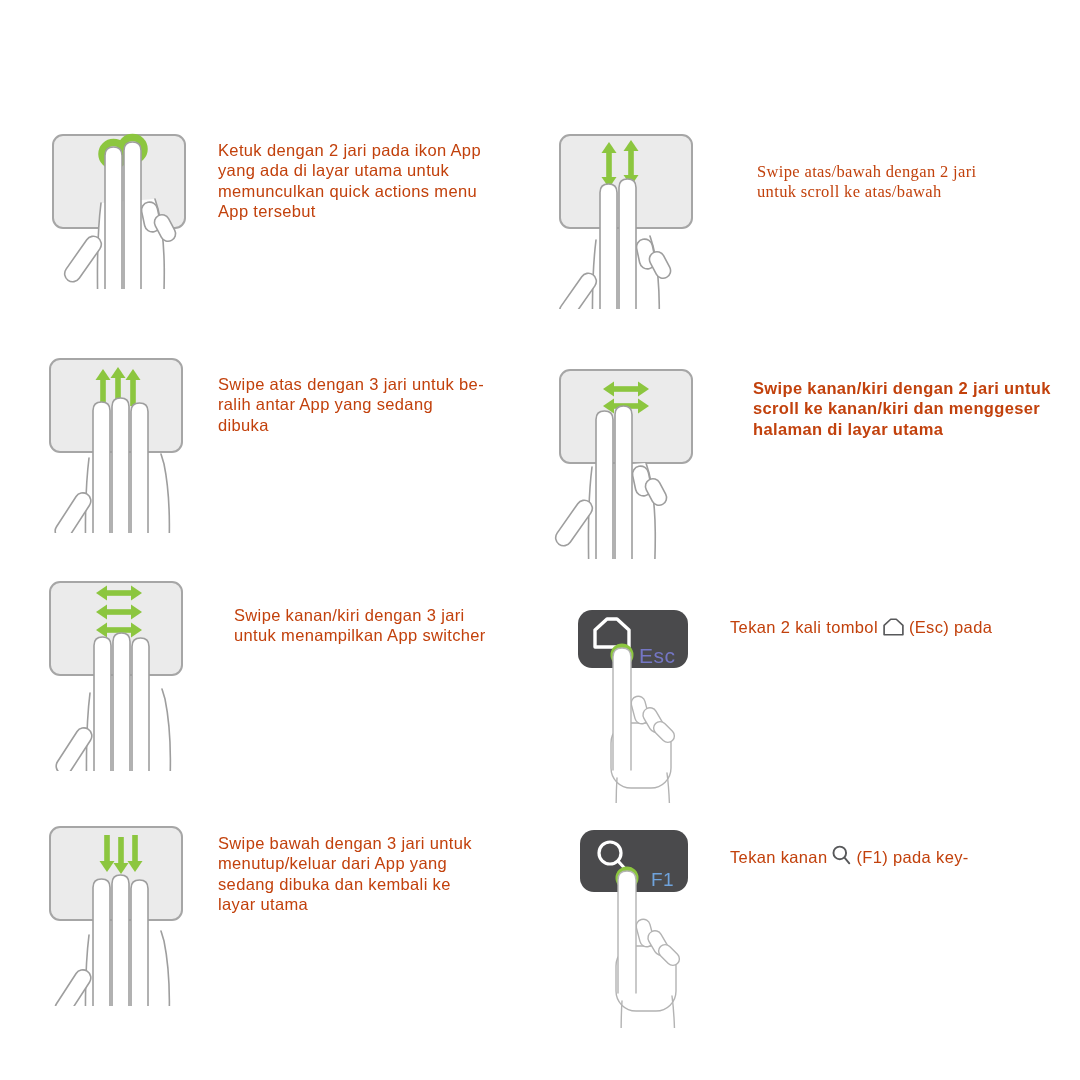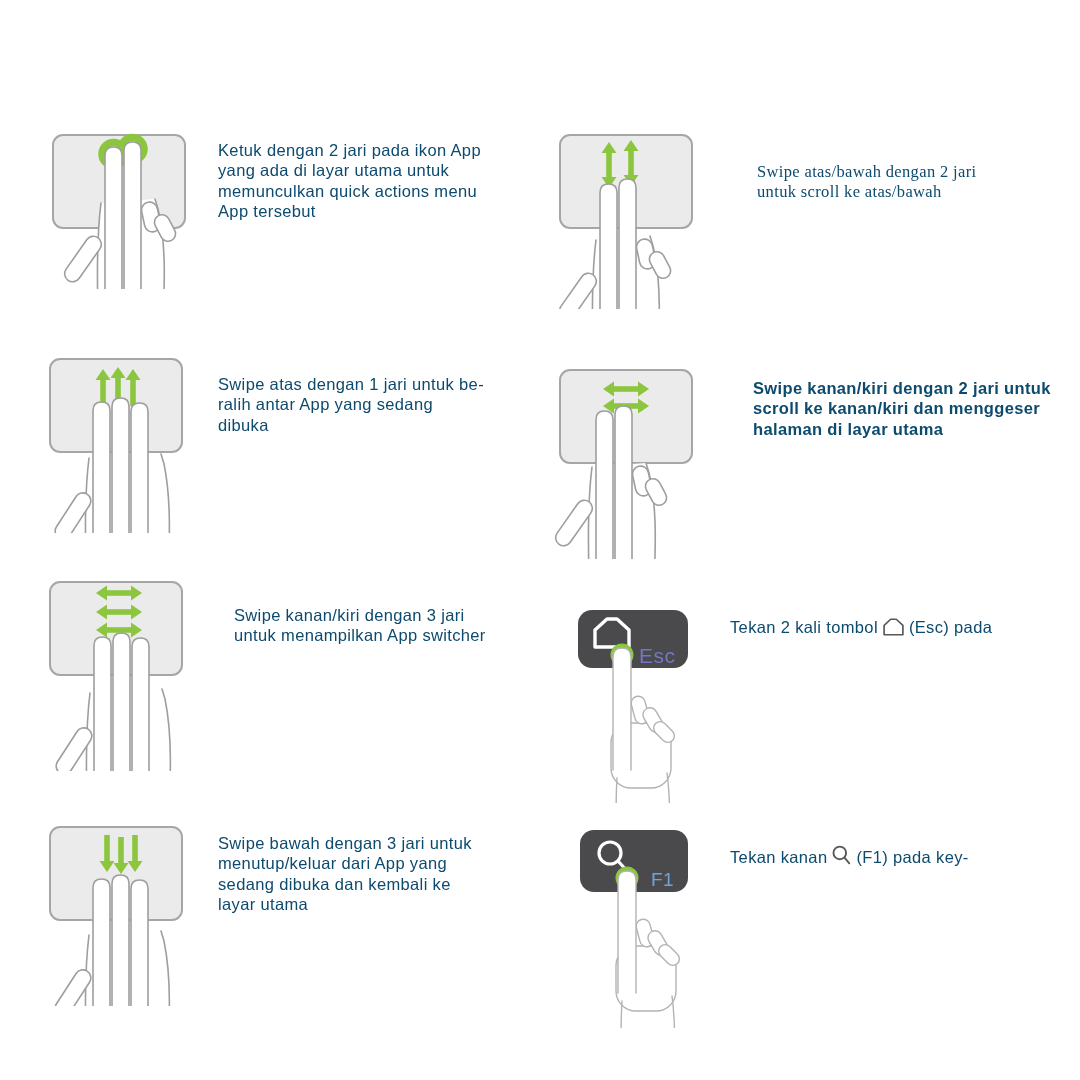--- a/index.html
+++ b/index.html
@@ -1,19 +1,19 @@
 <!DOCTYPE html>
 <html><head>
 <meta charset="utf-8">
 <style>
   html,body{margin:0;padding:0;background:#ffffff;}
   #canvas{position:relative;width:1080px;height:1080px;background:#ffffff;overflow:hidden;
           font-family:"Liberation Sans",sans-serif;}
   .gfx{position:absolute;}
-  .instr{position:absolute;color:#0c4a6e;font-size:16.5px;line-height:20.3px;
+  .instr{position:absolute;color:#c2410c;font-size:16.5px;line-height:20.3px;
          letter-spacing:0.35px;white-space:pre-line;}
   .inline-icon{display:inline-block;vertical-align:-3px;margin:0 5px;}
   
   .g1{left:47px;top:129px;}   .t1{left:218px;top:140px;width:330px;}
   .g2{left:554px;top:129px;}  .t2{left:757px;top:162px;width:320px;font-family:Liberation Serif, serif;}
   .g3{left:44px;top:353px;}   .t3{left:218px;top:374px;width:340px;}
   .g4{left:554px;top:364px;}  .t4{left:753px;top:378px;width:340px;font-weight:bold;}
   .g5{left:44px;top:576px;}   .t5{left:218px;top:605px;width:330px;margin-left:16px;}
   .g6{left:576px;top:608px;}  .t6{left:730px;top:617px;width:340px;}
   .g7{left:44px;top:821px;}   .t7{left:218px;top:833px;width:330px;}
@@ -105,21 +105,21 @@
   </div>
 
   <div class="item">
     <svg class="gfx g3" width="200" height="180">
       <use href="#pad"></use>
       <use href="#arrow-up" transform="translate(59,35)" fill="#8CC63F"></use>
       <use href="#arrow-up" transform="translate(74,33)" fill="#8CC63F"></use>
       <use href="#arrow-up" transform="translate(89,35)" fill="#8CC63F"></use>
       <use href="#hand3" transform="translate(49,45)" stroke="#9E9E9E" stroke-width="1.6"></use>
     </svg>
-    <div class="instr t3">Swipe atas dengan 1 jari untuk be-
+    <div class="instr t3">Swipe atas dengan 3 jari untuk be-
 ralih antar App yang sedang
 dibuka</div>
   </div>
 
   <div class="item">
     <svg class="gfx g4" width="200" height="195">
       <use href="#pad"></use>
       <use href="#dblarrow-h" transform="translate(72,25)" fill="#8CC63F"></use>
       <use href="#dblarrow-h" transform="translate(72,42)" fill="#8CC63F"></use>
       <use href="#hand2" transform="translate(42,47)" stroke="#9E9E9E" stroke-width="1.6"></use>

